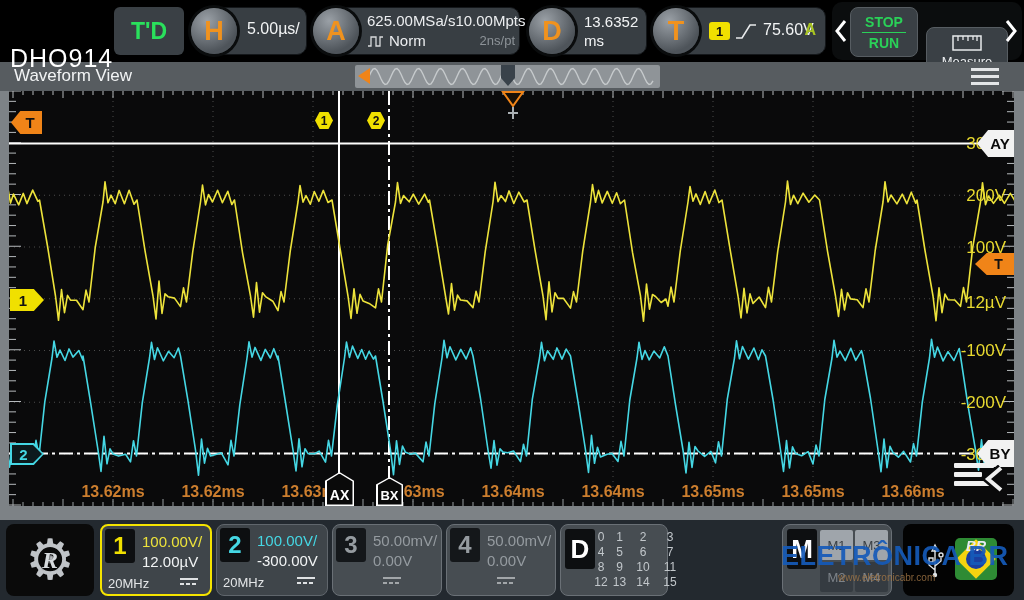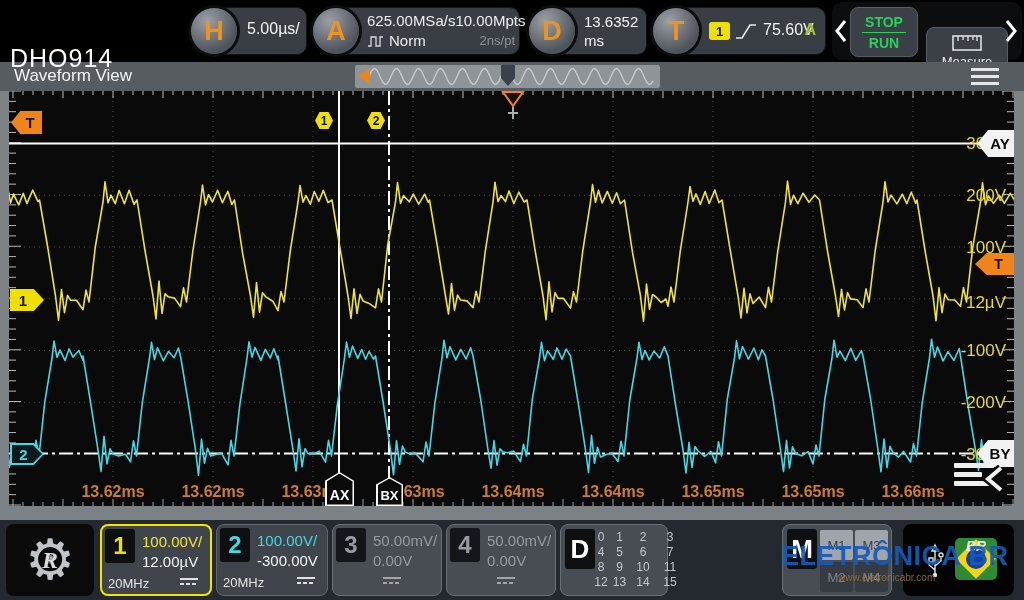--- a/index.html
+++ b/index.html
@@ -119,20 +119,21 @@
          color:rgba(21,90,185,.92);z-index:30;}
   .wmurl{left:838px;top:572px;font-size:10px;color:rgba(165,120,70,.8);z-index:30;}
 </style>
 </head>
 <body>
 
 <div class="screen">
 
   <div class="abs model">DHO914</div>
 
+  <div class="abs tdbox">T'D</div>
 
   <div class="abs grp grp-h">
     <div class="keycirc">H</div>
     <div class="hval">5.00µs/</div>
   </div>
 
   <div class="abs grp grp-a">
     <div class="keycirc">A</div>
     <div class="arow">
       <span>625.00MSa/s</span>

